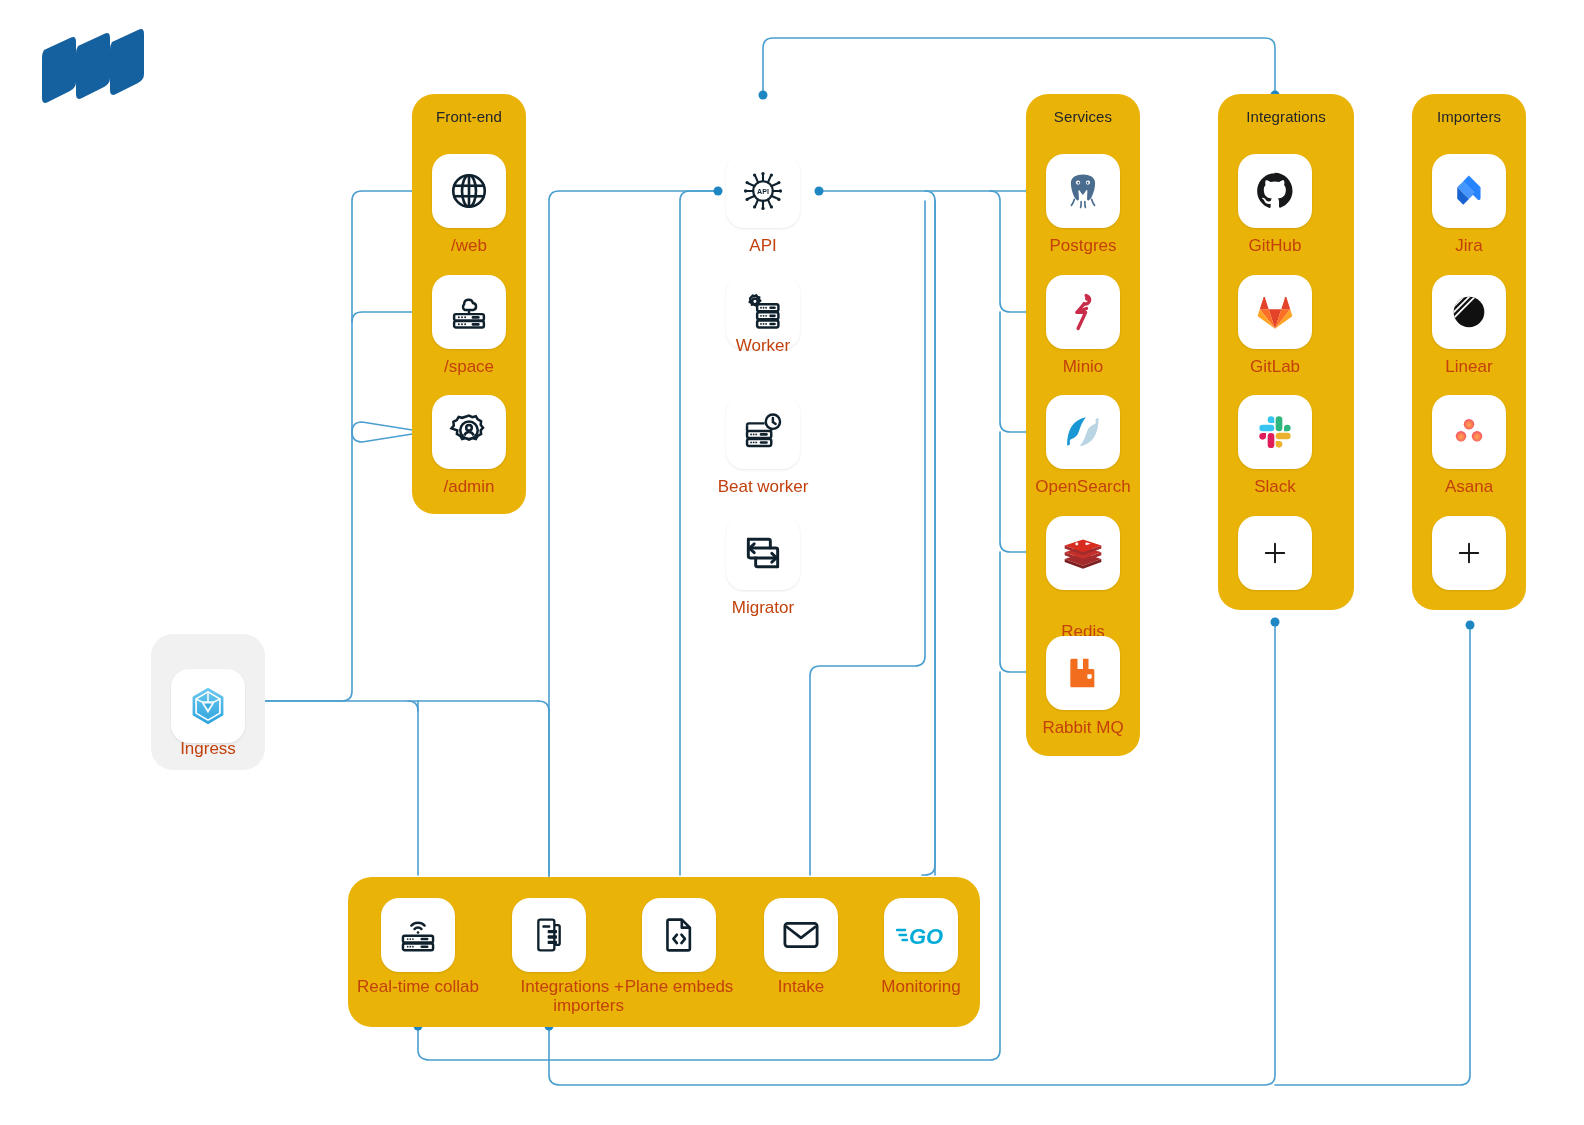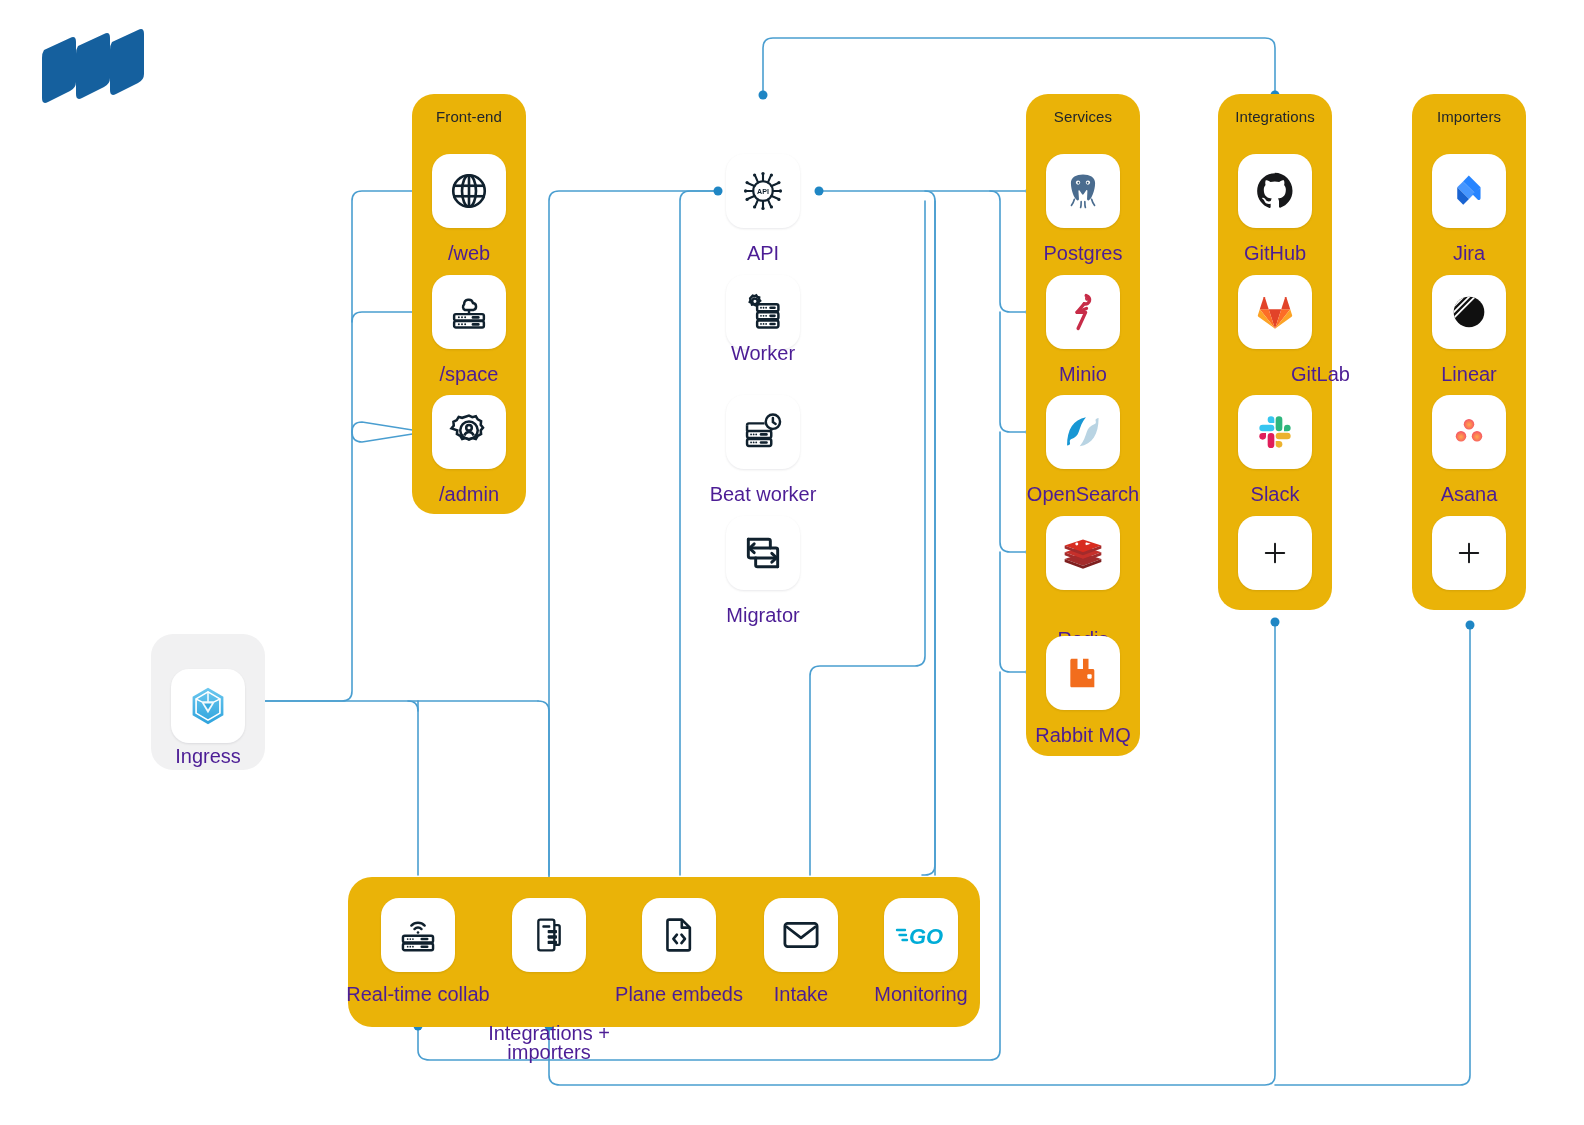--- a/index.html
+++ b/index.html
@@ -38,25 +38,24 @@
     background:#ffffff;
     border-radius:18px;
     box-shadow:0 1px 3px rgba(16,24,40,.06), 0 1px 2px rgba(16,24,40,.04);
     display:flex;align-items:center;justify-content:center;
   }
   .node svg{display:block;}
   .node-label{
     position:absolute;
     width:150px;
     text-align:center;
-    font-size:20px;
+    font-size:17px;
     line-height:19px;
-    color:#4c1d95;
+    color:#c2410c;
     white-space:pre-line;
-    margin-top:8px;
   }
   
   .solo{
     position:absolute;
     background:#f1f1f2;
     border-radius:22px;
   }
 </style>
 </head>
 <body>
@@ -359,21 +358,21 @@
   <div class="node" style="left:1046px;top:636px;">
     <span>
       <svg width="40" height="40" viewBox="0 0 24 24">
         <path d="M5.4 3.4h3.3v6.2h3.3V3.4h3.3v6.2h2.5c.6 0 1 .4 1 1v10h-13.4c-.6 0-1-.4-1-1V4.4c0-.6.4-1 1-1z" fill="#f26d1d"></path>
         <rect x="14.6" y="12.8" width="2.6" height="2.6" rx=".5" fill="#ffffff"></rect>
       </svg>
     </span>
   </div>
   <div class="node-label" style="left:1008px;top:718px;">Rabbit MQ</div>
 
-  <div class="group" style="left:1218px;top:94px;width:114px;height:516px;">
+  <div class="group" style="left:1218px;top:94px;width:136px;height:516px;">
     <div class="group-title">Integrations</div>
   </div>
   <div class="node" style="left:1238px;top:154px;">
     <span>
       <svg width="42" height="42" viewBox="0 0 24 24" fill="#17181a">
         <path d="M12 1.8C6.3 1.8 1.8 6.4 1.8 12c0 4.5 2.9 8.3 7 9.7.5.1.7-.2.7-.5v-1.9c-2.8.6-3.4-1.3-3.4-1.3-.5-1.2-1.1-1.5-1.1-1.5-.9-.6.1-.6.1-.6 1 .1 1.5 1 1.5 1 .9 1.5 2.4 1.1 3 .8.1-.7.4-1.1.6-1.4-2.2-.2-4.6-1.1-4.6-5 0-1.1.4-2 1-2.7-.1-.3-.4-1.3.1-2.7 0 0 .8-.3 2.7 1a9.4 9.4 0 0 1 5 0c1.9-1.3 2.7-1 2.7-1 .5 1.4.2 2.4.1 2.7.6.7 1 1.6 1 2.7 0 3.9-2.4 4.8-4.6 5 .4.3.7.9.7 1.9v2.8c0 .3.2.6.7.5 4.1-1.4 7-5.2 7-9.7 0-5.6-4.6-10.2-10.2-10.2z"></path>
       </svg>
     </span>
   </div>
   <div class="node-label" style="left:1200px;top:236px;">GitHub</div>
@@ -384,21 +383,21 @@
         <path d="M12 21.5L15.6 10.4H8.4z" fill="#e24329"></path>
         <path d="M12 21.5L8.4 10.4H3.3z" fill="#fc6d26"></path>
         <path d="M3.3 10.4l-1.1 3.4c-.1.3 0 .7.3.9l9.5 6.8z" fill="#fca326"></path>
         <path d="M3.3 10.4h5.1L6.2 3.6c-.1-.3-.6-.3-.7 0z" fill="#e24329"></path>
         <path d="M12 21.5l3.6-11.1h5.1z" fill="#fc6d26"></path>
         <path d="M20.7 10.4l1.1 3.4c.1.3 0 .7-.3.9L12 21.5z" fill="#fca326"></path>
         <path d="M20.7 10.4h-5.1l2.2-6.8c.1-.3.6-.3.7 0z" fill="#e24329"></path>
       </svg>
     </span>
   </div>
-  <div class="node-label" style="left:1200px;top:357px;text-align:right;">GitLab</div>
+  <div class="node-label" style="left:1200px;top:357px;">GitLab</div>
 
   <div class="node" style="left:1238px;top:395px;">
     <span>
       <svg width="40" height="40" viewBox="0 0 24 24">
         <g>
           <path d="M6.6 14.6a2 2 0 1 1-2-2h2z" fill="#e01e5a"></path>
           <path d="M7.6 14.6a2 2 0 0 1 4 0v5a2 2 0 0 1-4 0z" fill="#e01e5a"></path>
           <path d="M9.6 6.6a2 2 0 1 1 2-2v2z" fill="#36c5f0"></path>
           <path d="M9.6 7.6a2 2 0 0 1 0 4h-5a2 2 0 0 1 0-4z" fill="#36c5f0"></path>
           <path d="M17.4 9.6a2 2 0 1 1 2 2h-2z" fill="#2eb67d"></path>
@@ -537,21 +536,21 @@
         <path d="M15.2 6.1h2.2a1 1 0 0 1 1 1v9.8a1 1 0 0 1-1 1h-2.2"></path>
         <g fill="#10212e" stroke="none">
           <rect x="8" y="6.2" width="4.8" height="1.5" rx=".5"></rect>
           <rect x="11.2" y="9" width="5.6" height="2" rx=".5"></rect>
           <rect x="11.2" y="12.2" width="5.6" height="2" rx=".5"></rect>
           <rect x="11.2" y="15.4" width="5.6" height="2" rx=".5"></rect>
         </g>
       </svg>
     </span>
   </div>
-  <div class="node-label" style="left:474px;top:1016px;">Integrations +
+  <div class="node-label" style="left:474px;top:977px;text-align:right;">Integrations +
 importers</div>
 
   <div class="node" style="left:642px;top:898px;">
     <span>
       <svg width="42" height="42" viewBox="0 0 24 24" fill="none" stroke="#10212e" stroke-width="1.5" stroke-linejoin="round">
         <path d="M6.4 3.2h7.2l4.6 4.6v12a1 1 0 0 1-1 1h-10.8a1 1 0 0 1-1-1V4.2a1 1 0 0 1 1-1z"></path>
         <path d="M13.6 3.2v4.6h4.6"></path>
         <polyline points="10.8,11.8 8.8,14.2 10.8,16.6" stroke-linecap="round"></polyline>
         <polyline points="13.4,11.8 15.4,14.2 13.4,16.6" stroke-linecap="round"></polyline>
       </svg>

